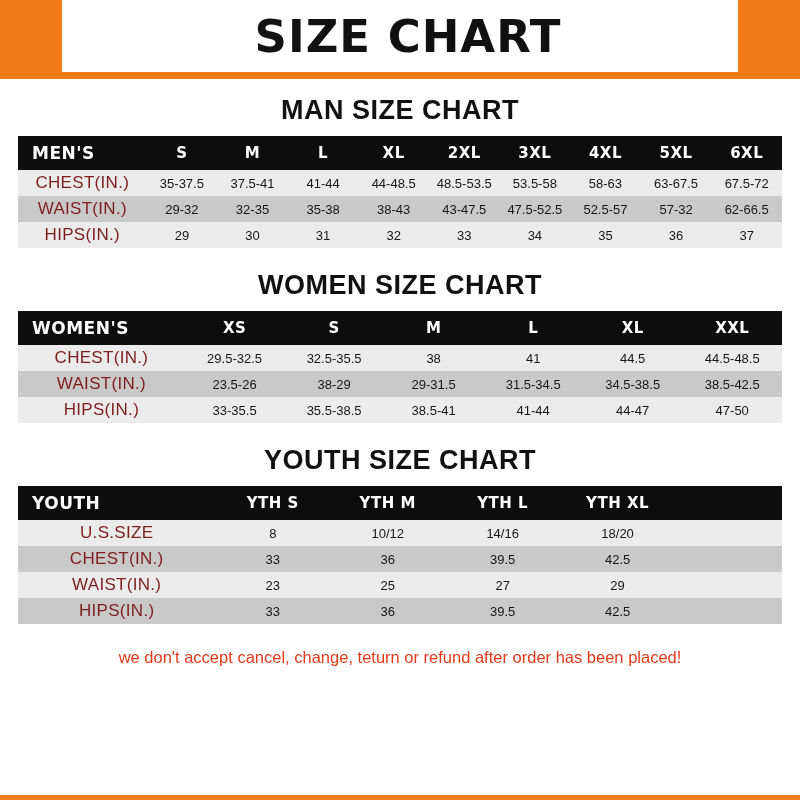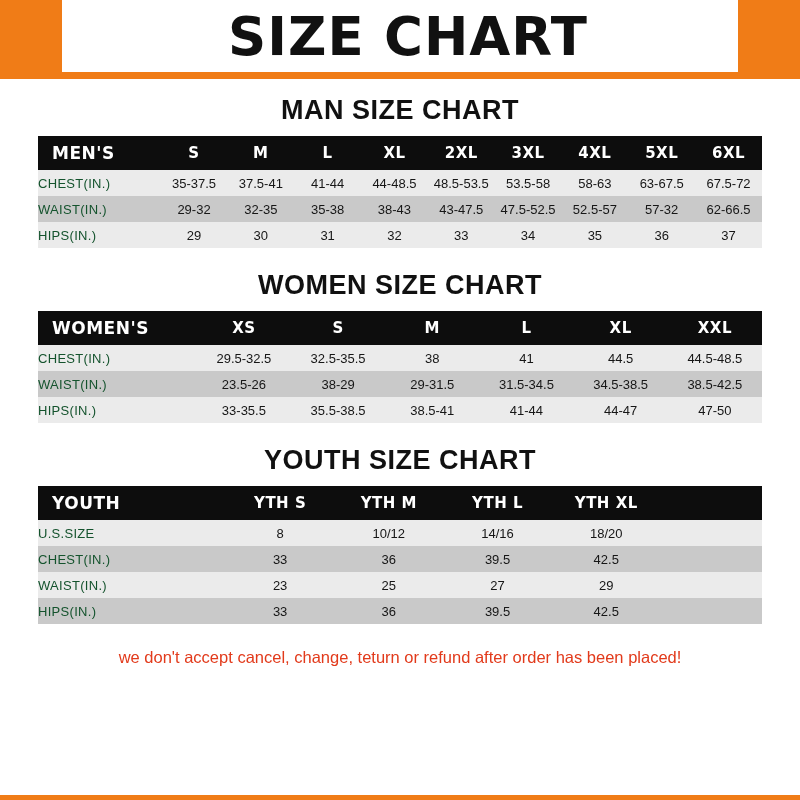--- a/index.html
+++ b/index.html
@@ -35,21 +35,21 @@
   .banner-center {
     flex: 1;
     background: #ffffff;
     display: flex;
     align-items: center;
     justify-content: center;
   }
   .banner-title {
     font-family: "DejaVu Sans", sans-serif;
     font-weight: bold;
-    font-size: 53px;
+    font-size: 45px;
     letter-spacing: 1px;
     color: #111111;
     line-height: 1;
     text-align: center;
     white-space: nowrap;
     margin-left: 16px;
   }
   .orange-rule {
     height: 7px;
     background: #f07c17;
@@ -59,21 +59,21 @@
   .section-title {
     text-align: center;
     font-family: Liberation Sans, sans-serif;
     font-weight: bold;
     font-size: 27px;
     color: #111111;
     letter-spacing: 0.5px;
   }
   
   .table-wrap {
-    padding: 0 38px;
+    padding: 0 18px;
     box-sizing: border-box;
   }
   table.size-table {
     width: 100%;
     border-collapse: collapse;
     table-layout: fixed;
   }
   table.size-table th,
   table.size-table td {
     text-align: center;
@@ -96,24 +96,24 @@
   }
   table.size-table thead th.rowhead {
     text-align: left;
     padding-left: 14px;
     font-size: 17px;
   }
   table.size-table tbody tr.light td { background: #ebebeb; }
   table.size-table tbody tr.dark td { background: #c9c9c9; }
   table.size-table tbody td.rowlabel {
     font-family: "Liberation Sans", sans-serif;
-    font-size: 13px;
+    font-size: 17px;
     letter-spacing: 0.3px;
-    color: #14532d;
-    text-align: left;
+    color: #7f1d1d;
+    text-align: center;
   }
   
   .footer-note {
     padding: 6px 18px 0 18px;
     color: #e23a1b;
     font-family: "Liberation Sans", sans-serif;
     font-size: 16.5px;
     line-height: 1.35;
     text-align: center;
   }

